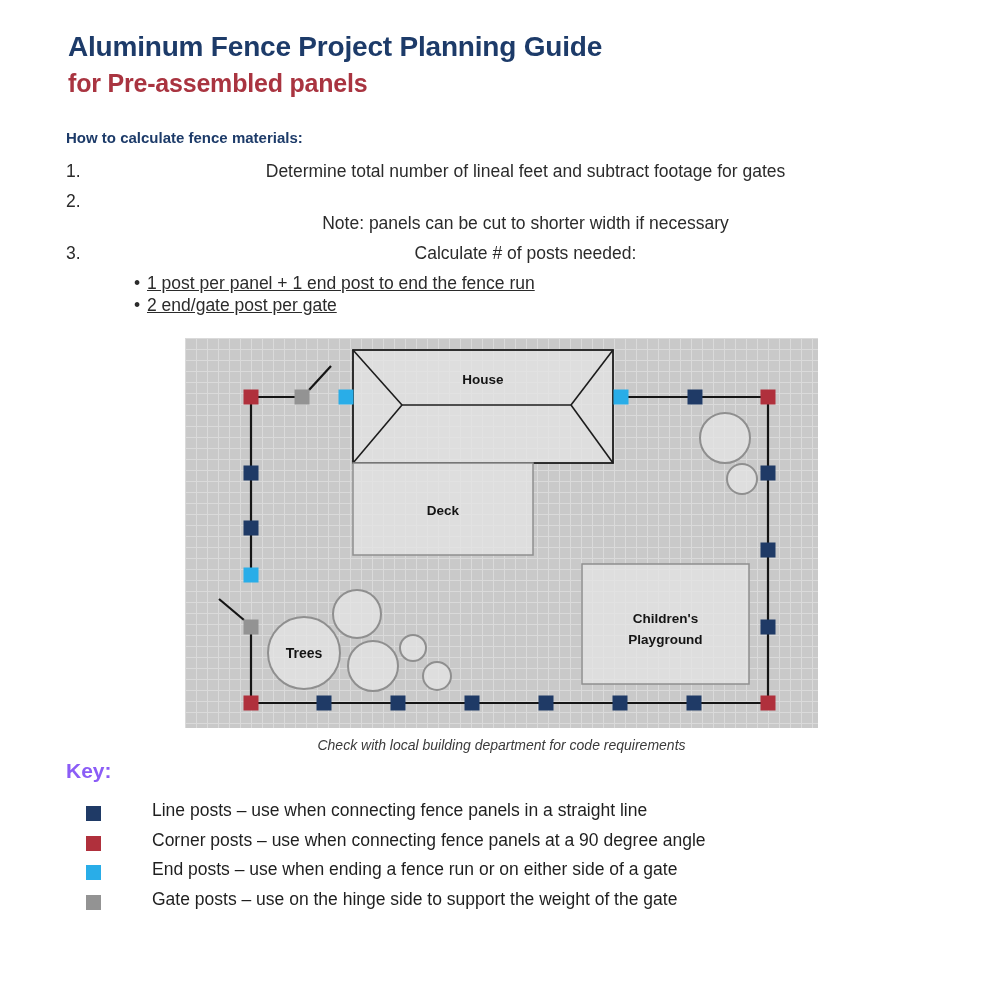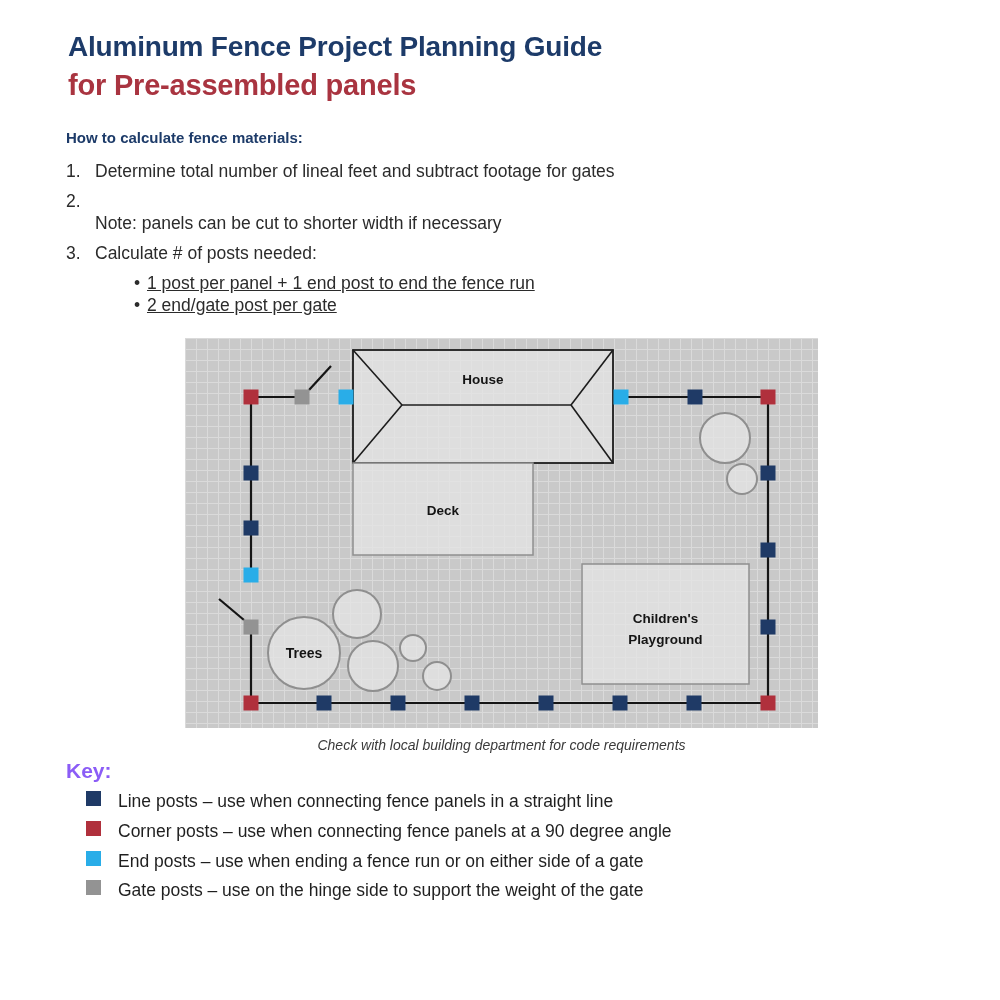--- a/index.html
+++ b/index.html
@@ -1,49 +1,49 @@
 <!DOCTYPE html>
 <html><head>
 <meta charset="utf-8">
 <style>
   * { margin:0; padding:0; box-sizing:border-box; }
   html,body { width:1000px; height:1000px; background:#ffffff;
     font-family:"Liberation Sans", sans-serif; position:relative; overflow:hidden; }
 
   .page-title { position:absolute; left:68px; top:31px; font-size:28px; font-weight:bold;
     color:#1d3b69; letter-spacing:-0.2px; }
-  .page-subtitle { position:absolute; left:68px; top:69px; font-size:29px; font-weight:bold;
+  .page-subtitle { position:absolute; left:68px; top:69px; font-size:25px; font-weight:bold;
     color:#a93440; letter-spacing:-0.2px; }
   .howto-heading { position:absolute; left:66px; top:129px; font-size:15px; font-weight:bold;
     color:#1d3b69; }
 
   .steps { position:absolute; left:66px; top:160px; width:890px; font-size:17.5px;
     color:#2b2b2b; }
   .step { display:flex; line-height:22px; margin-bottom:8px; }
   .step-num { width:29px; flex:none; }
-  .step-text { flex:1; }
+  .step-text { flex:1;text-align:center; }
   .bullets { padding-left:68px; }
   .bullet { line-height:22px;text-decoration:underline; }
   .bullet-dot { display:inline-block; width:13px; }
 
   .diagram { position:absolute; left:185px; top:338px; width:633px; height:390px;
     background-color:#c9c9c9;
     background-image:
       linear-gradient(to right, #dadada 1px, transparent 1px),
       linear-gradient(to bottom, #dadada 1px, transparent 1px);
     background-size:11px 11px; }
   .diagram svg { display:block; width:633px; height:390px; }
 
   .diagram-caption { position:absolute; left:185px; top:737px; width:633px; text-align:center;
     font-style:italic; font-size:14px; color:#3a3a3a; }
 
   .key-heading { position:absolute; left:66px; top:759px; font-size:21px; font-weight:bold;
     color:#8b5cf6; }
   .key-list { position:absolute; left:86px; top:791px; }
-  .key-row { display:flex; align-items:flex-start; height:29.8px; }
+  .key-row { display:flex; align-items:flex-end; height:29.8px;gap:34px; }
   .key-icon { width:15px; height:15px; flex:none; margin-right:17px; }
   .key-icon.swatch { background:#888; }
   .key-icon.panel-line { height:15px; position:relative; background:none; }
   .key-icon.panel-line::after { content:""; position:absolute; left:1px; top:6px; width:12px;
     height:2.6px; background:#151515; }
   .key-icon.gate-line { height:15px; position:relative; background:none; }
   .key-icon.gate-line::after { content:""; position:absolute; left:0px; top:6px; width:14px;
     height:2.4px; background:#151515; transform:rotate(42deg); }
   .key-label { font-size:17.5px; color:#1f1f1f; }
 </style>

